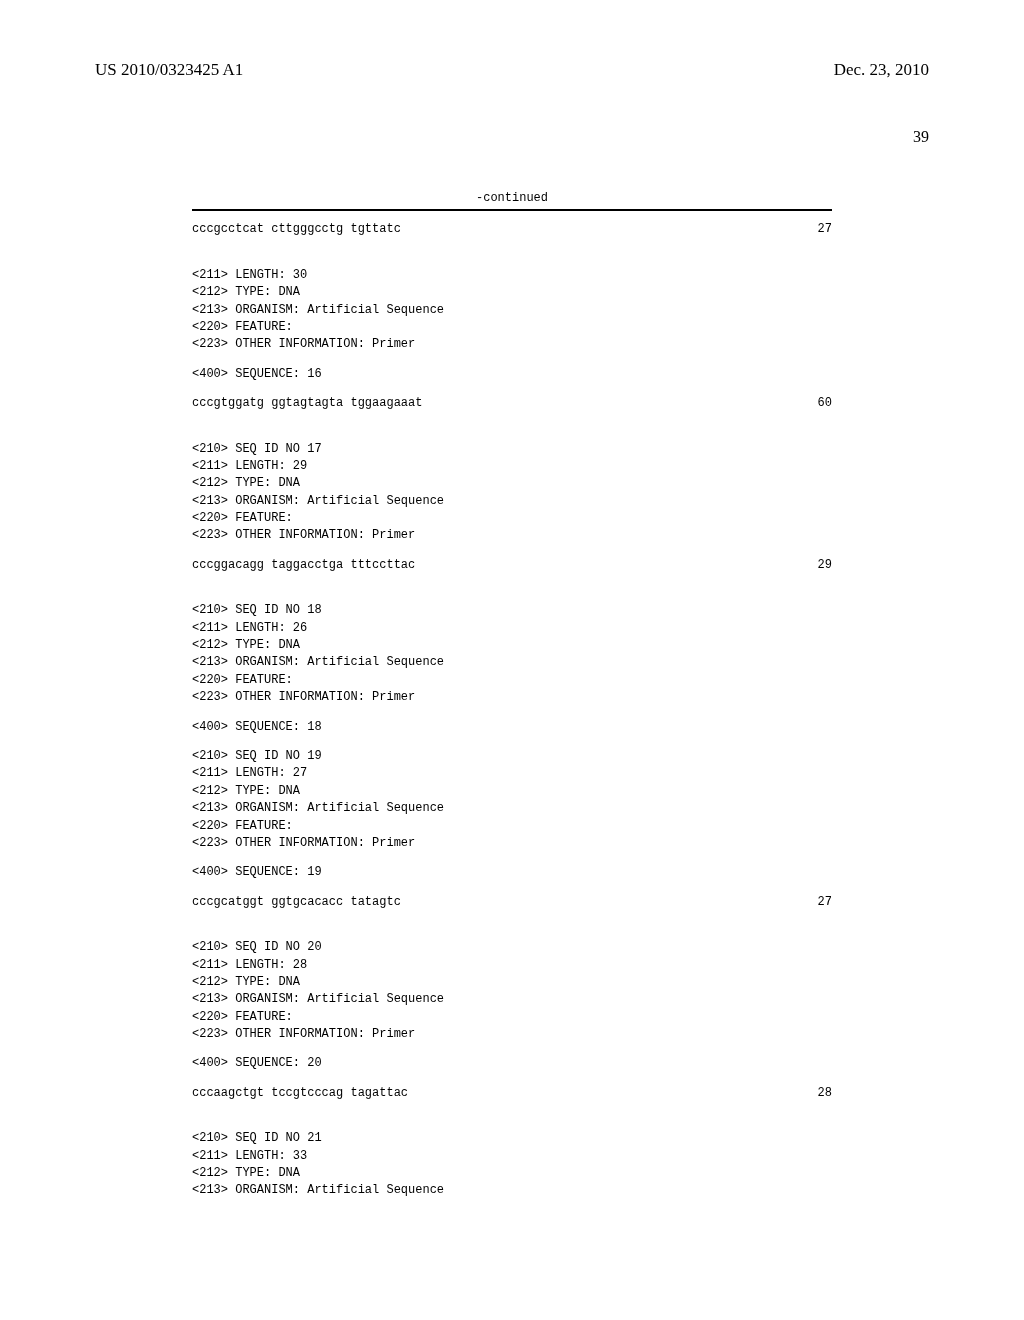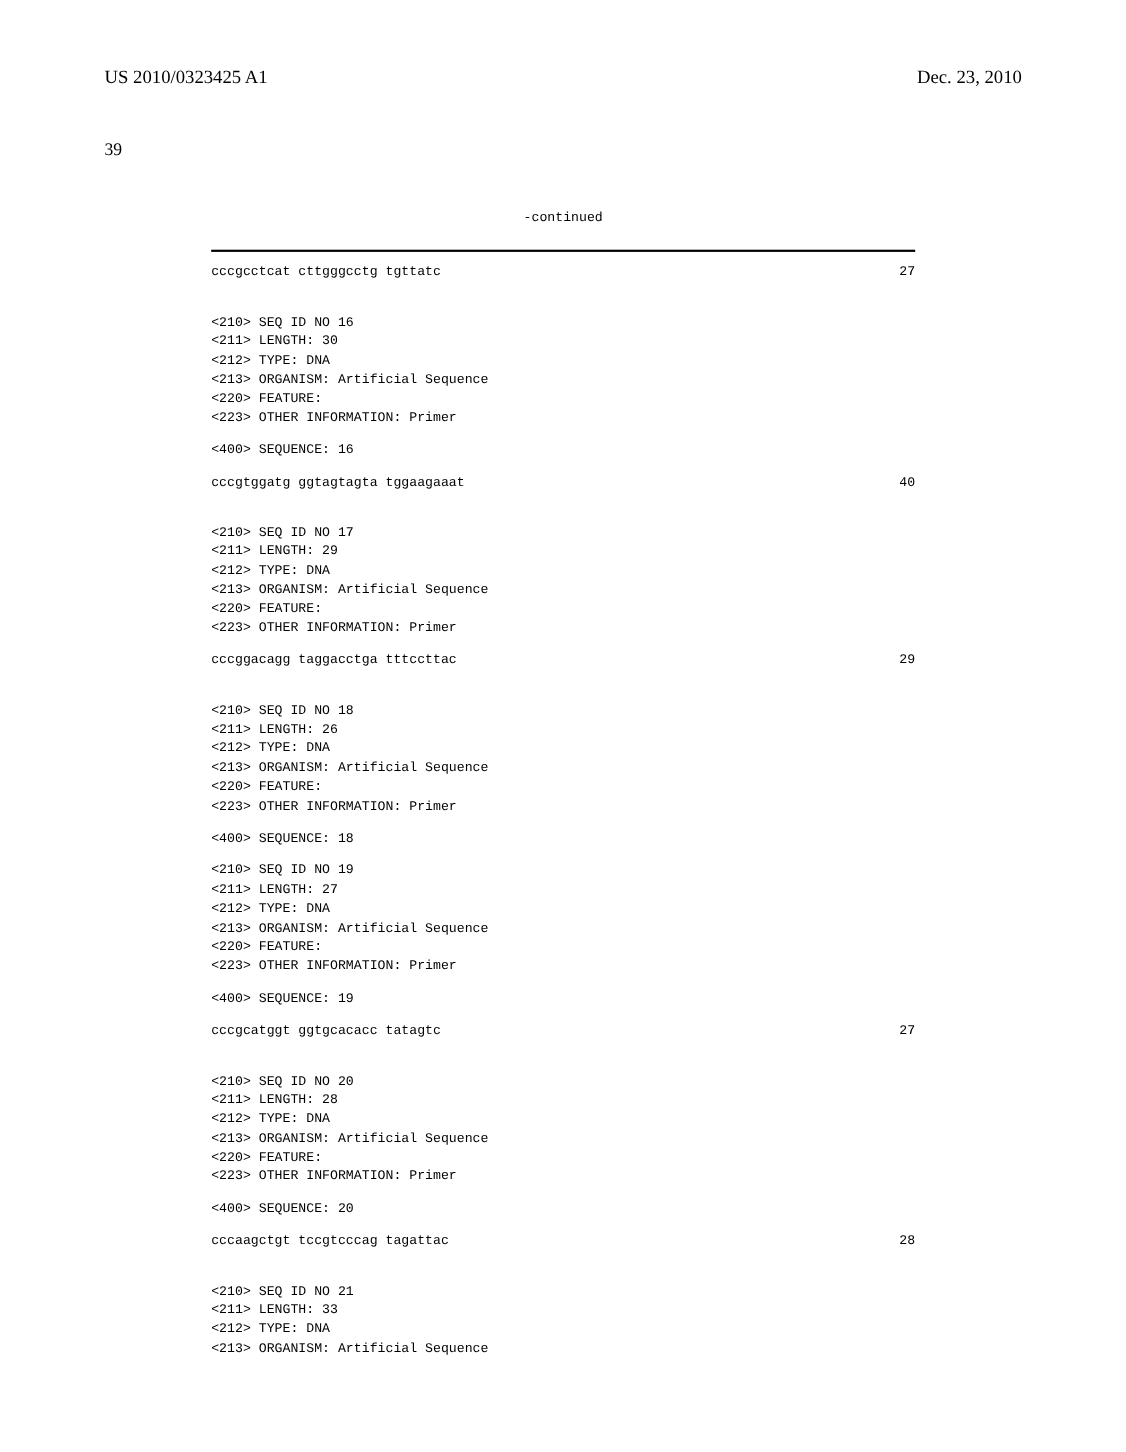--- a/index.html
+++ b/index.html
@@ -13,34 +13,34 @@
   }
   .header {
     display: flex;
     justify-content: space-between;
     font-size: 17px;
     margin-bottom: 48px;
   }
   .header .pubno { font-family: "Times New Roman", serif; }
   .header .date { font-family: "Times New Roman", serif; }
   .pagenum {
-    text-align: left;
+    text-align: right;
     font-size: 16px;
     margin-bottom: 44px;
   }
   .content {
     font-family: "Courier New", monospace;
     font-size: 12px;
     line-height: 1.45;
     max-width: 640px;
     margin: 0 auto;
   }
   .continued {
     text-align: center;
-    margin-bottom: 20px;
+    margin-bottom: 2px;
   }
   .hr-thick { border: none; border-top: 2.5px solid #000; margin-bottom: 10px; }
   .entry .seqhead { margin-bottom: 12px; }
   .entry .seqline {
     display: flex;
     justify-content: space-between;
     margin-bottom: 28px;
     text-align: center;
   }
   .entry .metabox { margin-bottom: 12px; }
@@ -62,31 +62,30 @@
 
   <div id="entries">
       <div class="entry">
         <div class="seqline">
           <span>cccgcctcat cttgggcctg tgttatc</span>
           <span>27</span>
         </div>
       </div>
       <div class="entry">
         <div class="metabox">
-          <div>&lt;210&gt; SEQ ID NO 16</div>
           <div>&lt;211&gt; LENGTH: 30</div>
           <div>&lt;212&gt; TYPE: DNA</div>
           <div>&lt;213&gt; ORGANISM: Artificial Sequence</div>
           <div>&lt;220&gt; FEATURE:</div>
           <div>&lt;223&gt; OTHER INFORMATION: Primer</div>
         </div>
         <div class="seqhead">&lt;400&gt; SEQUENCE: 16</div>
         <div class="seqline">
           <span>cccgtggatg ggtagtagta tggaagaaat</span>
-          <span>40</span>
+          <span>60</span>
         </div>
       </div>
       <div class="entry">
         <div class="metabox">
           <div>&lt;210&gt; SEQ ID NO 17</div>
           <div>&lt;211&gt; LENGTH: 29</div>
           <div>&lt;212&gt; TYPE: DNA</div>
           <div>&lt;213&gt; ORGANISM: Artificial Sequence</div>
           <div>&lt;220&gt; FEATURE:</div>
           <div>&lt;223&gt; OTHER INFORMATION: Primer</div>

